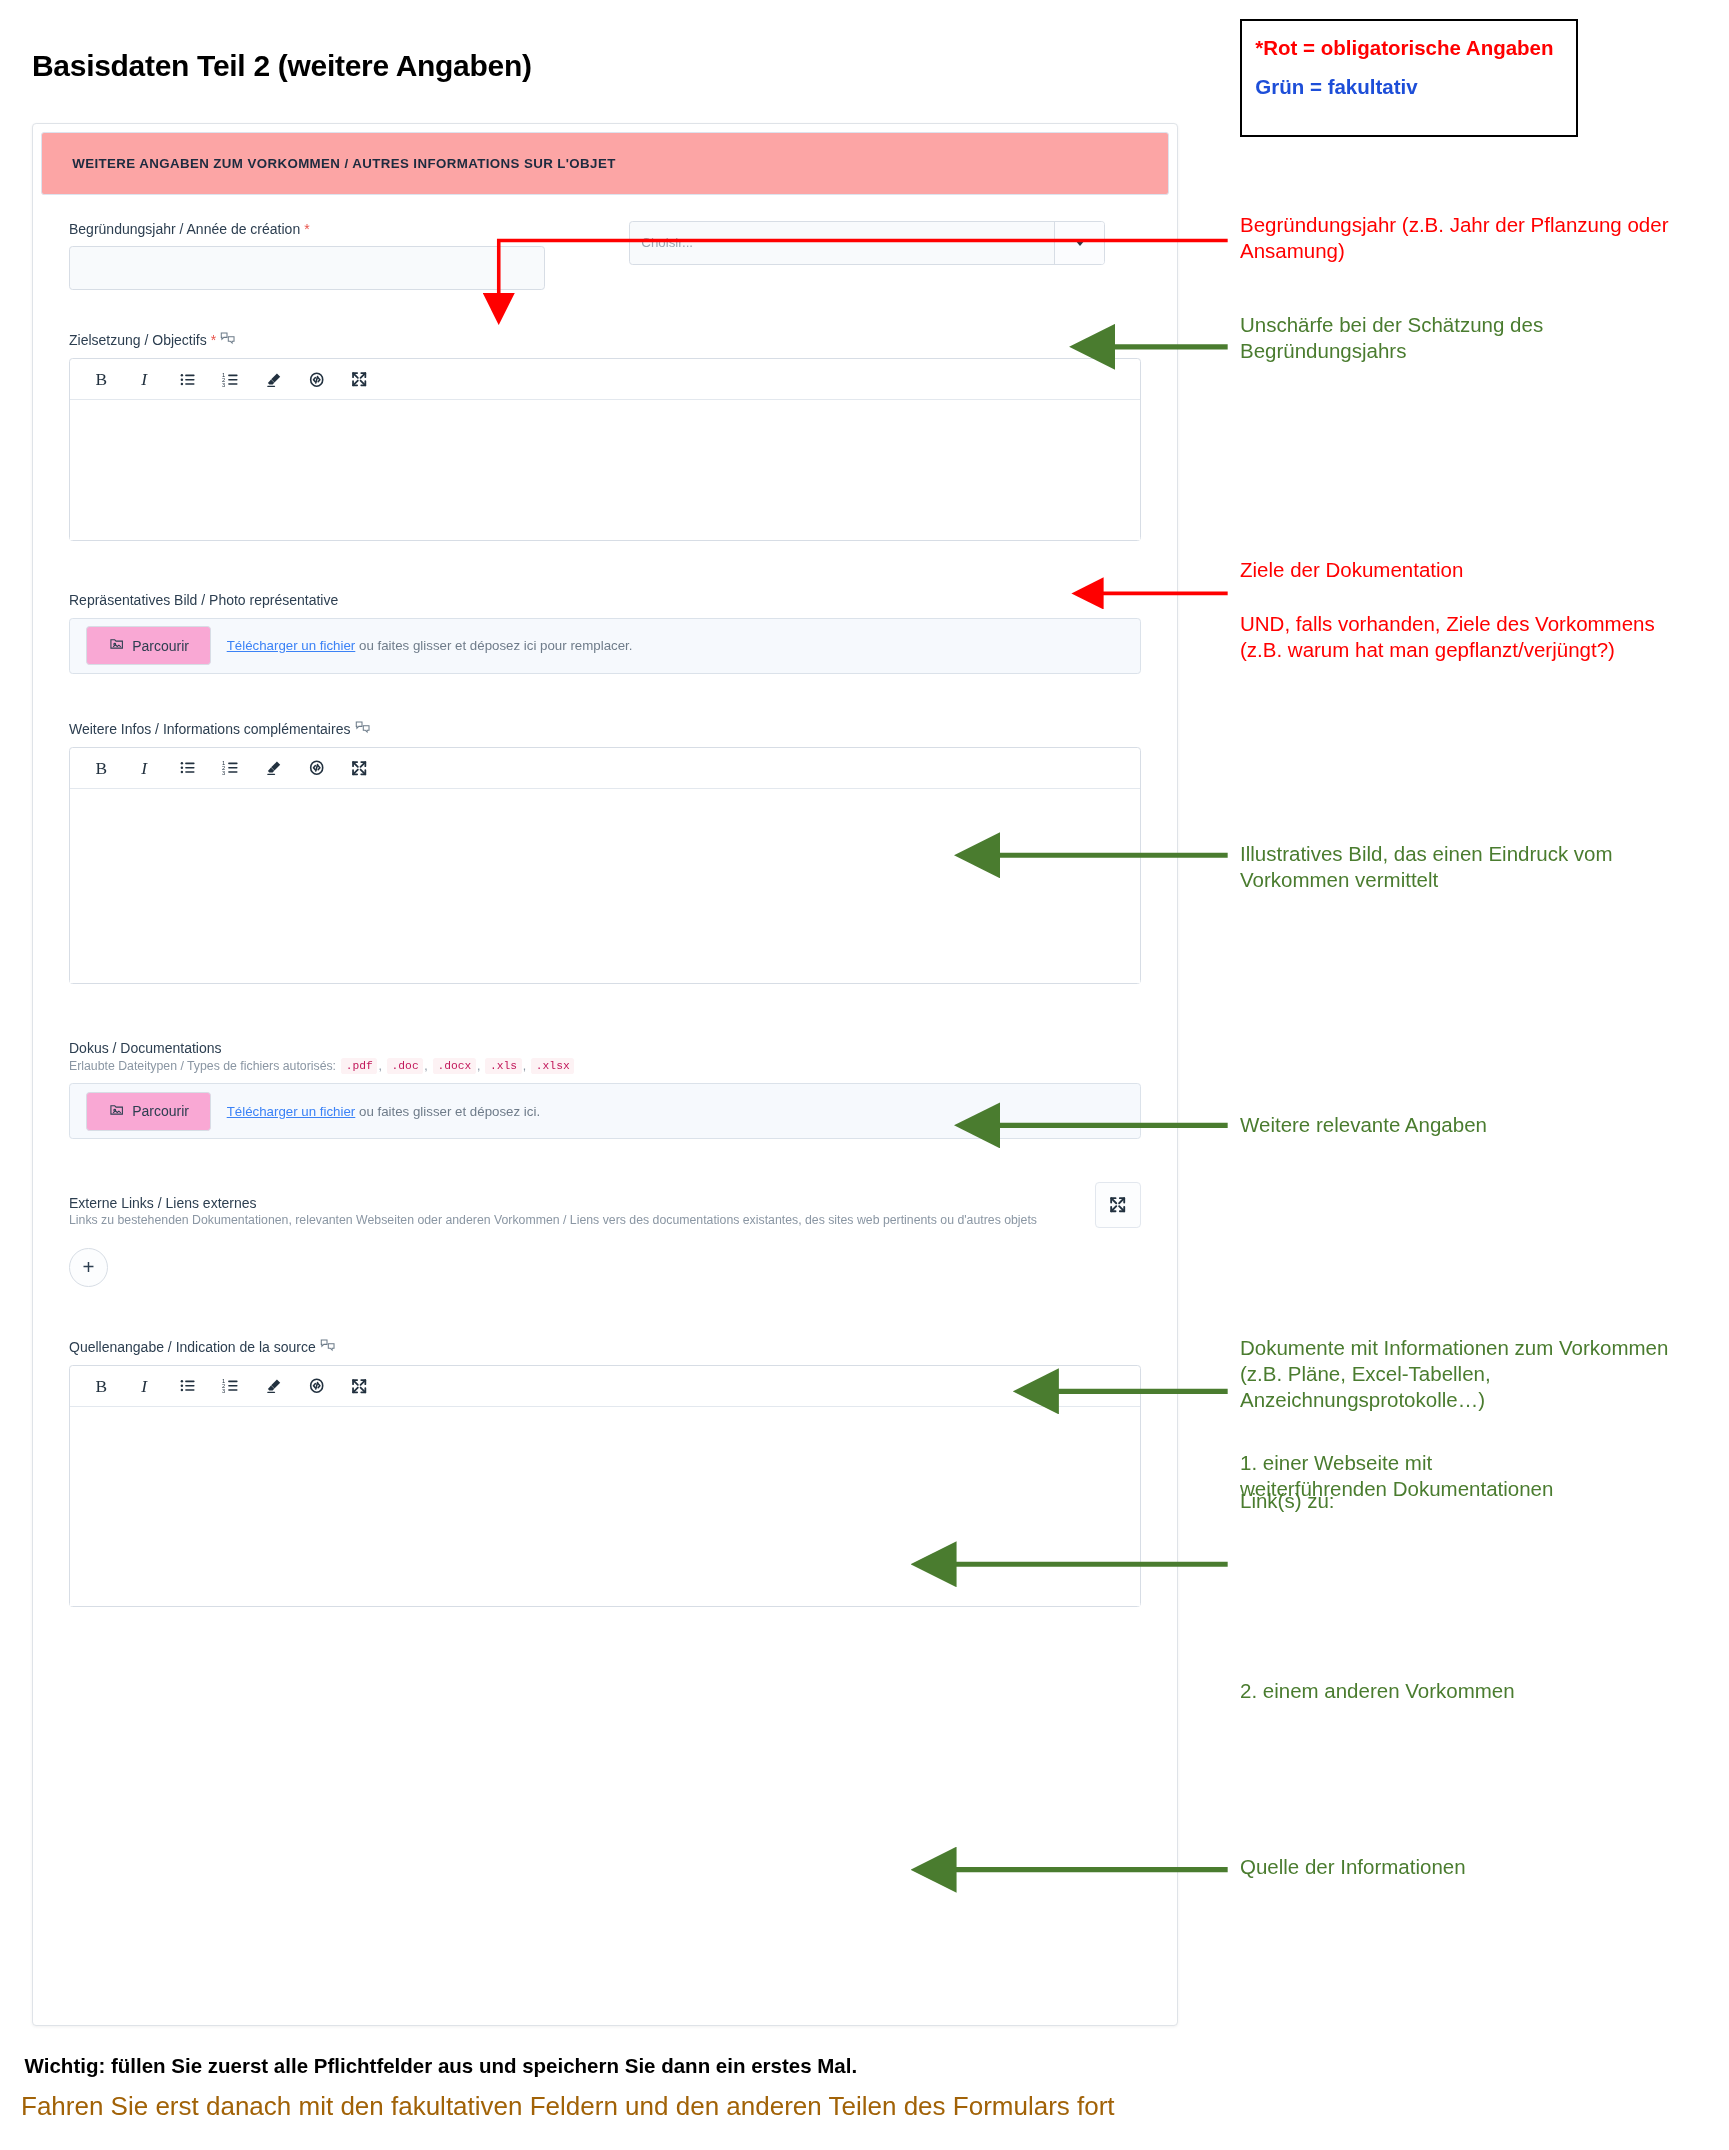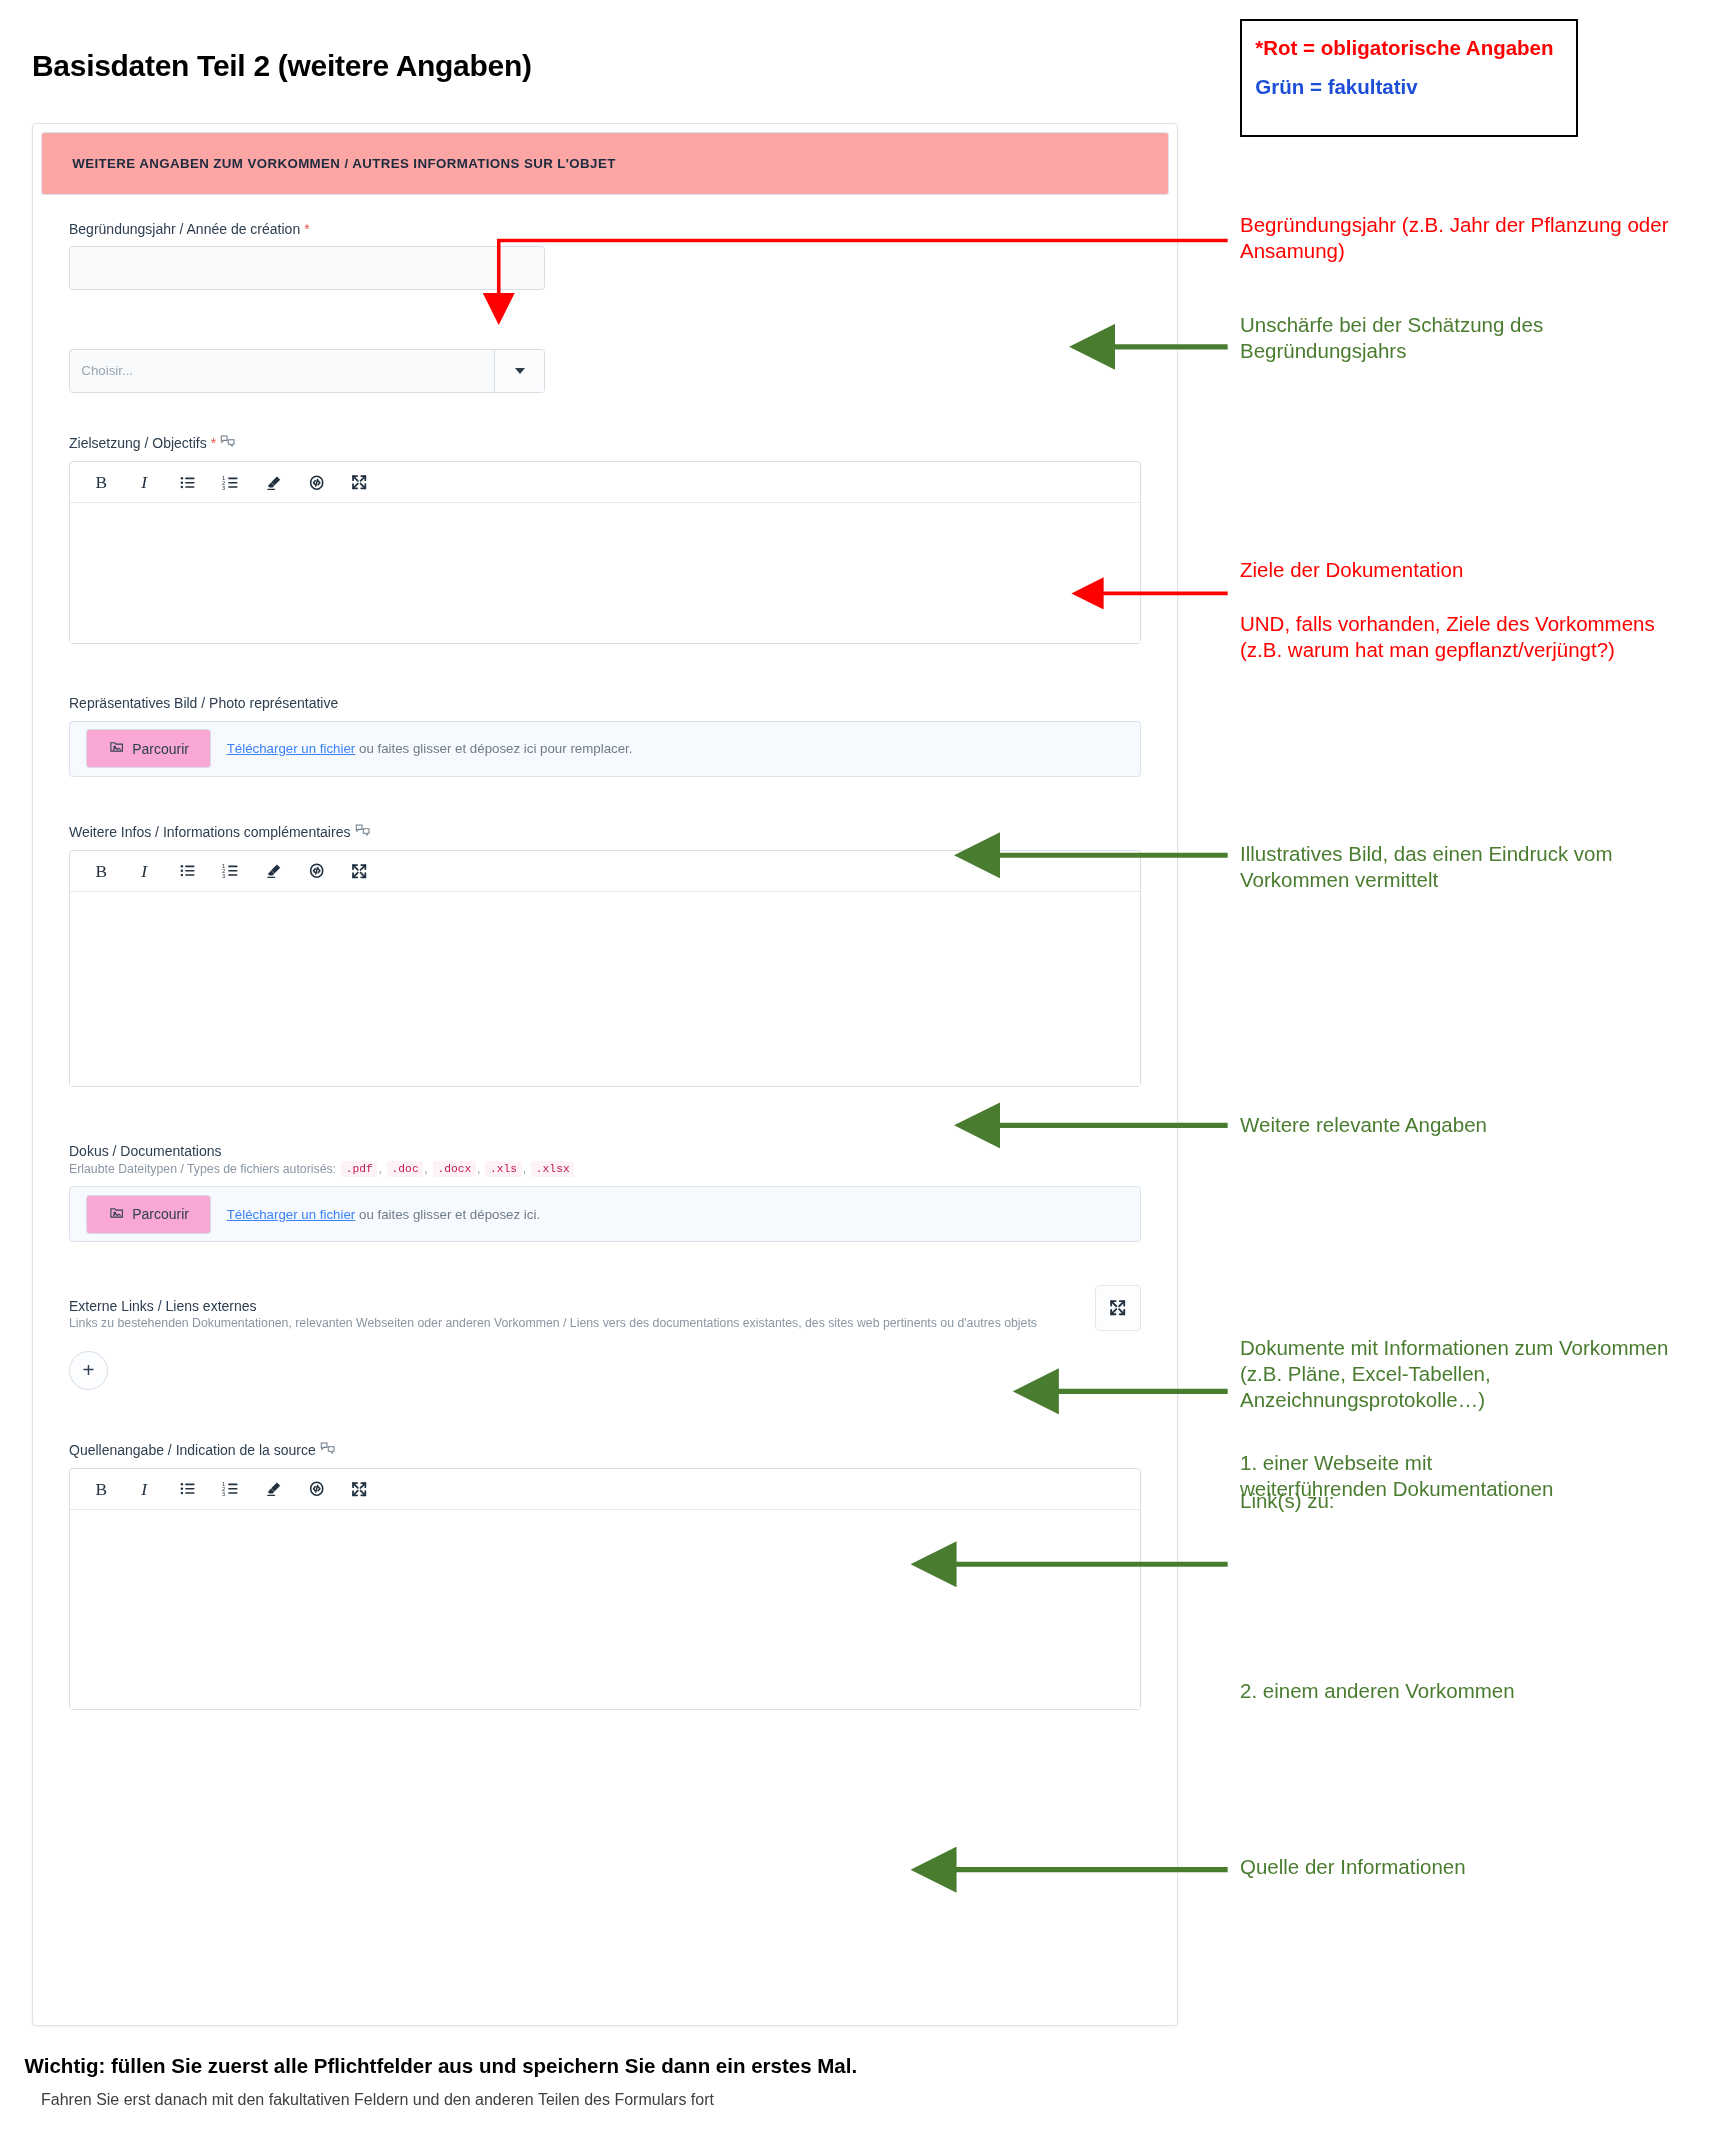--- a/index.html
+++ b/index.html
@@ -112,22 +112,21 @@
     background: #f8fafc;
     border: 1px solid #d7dde5;
     border-radius: 3.6px;
     box-sizing: border-box;
   }
   .w-half { width: 476px; }
 
   
   .row2 {
     display: flex;
-    gap: 59px;
-    flex-direction: column;
+    gap: 84px;
   }
   .col { width: 476px; }
 
   
   .select-wrap {
     display: flex;
     width: 476px;
     height: 44px;
     border-radius: 3.6px;
     overflow: hidden;
@@ -297,24 +296,24 @@
   .bottom-note-1 {
     position: absolute;
     left: 24.6px;
     top: 2054px;
     font-size: 20.5px;
     font-weight: bold;
     color: #000000;
   }
   .bottom-note-2 {
     position: absolute;
-    left: 41px;
+    left: 21px;
     top: 2091px;
-    font-size: 16px;
-    color: #404040;
+    font-size: 26px;
+    color: #a16207;
   }
 </style>
 </head>
 <body>
 
 <div class="page-title">Basisdaten Teil 2 (weitere Angaben)</div>
 
 <div class="legend-box">
   <div class="legend-red">*Rot = obligatorische Angaben</div>
   <div class="legend-green">Grün = fakultativ</div>

